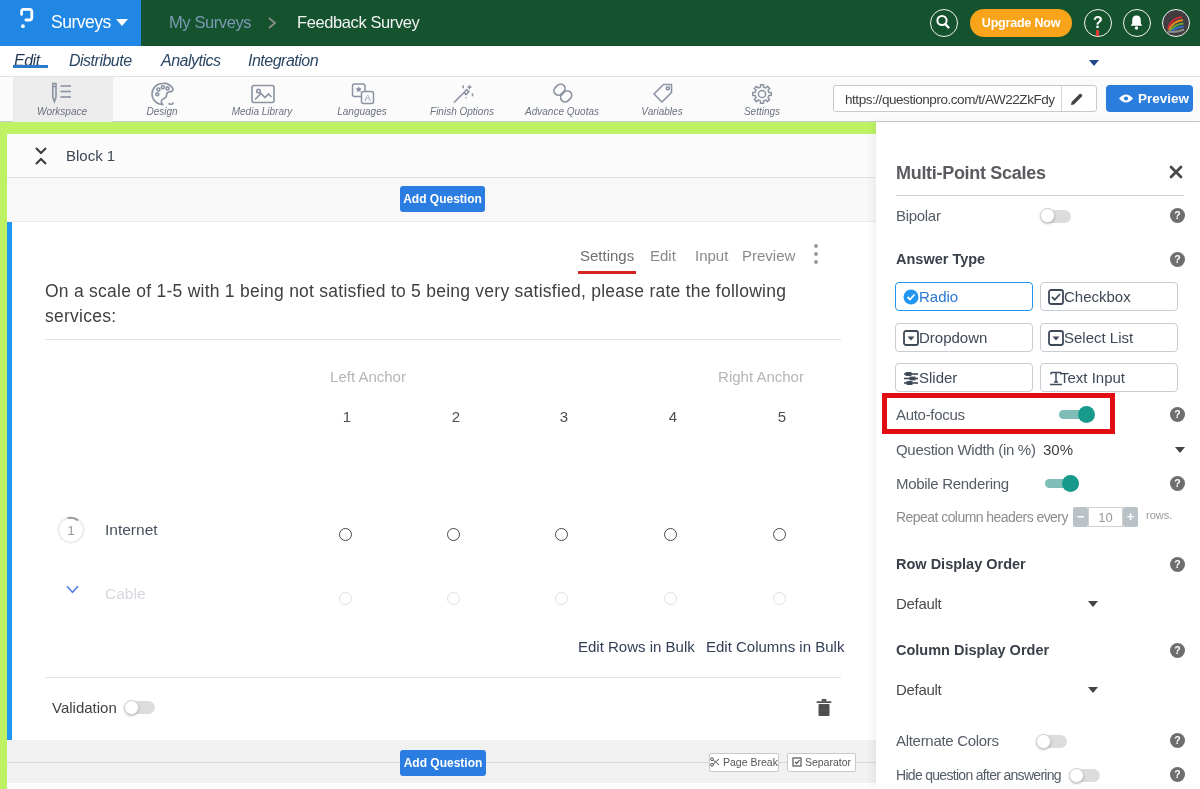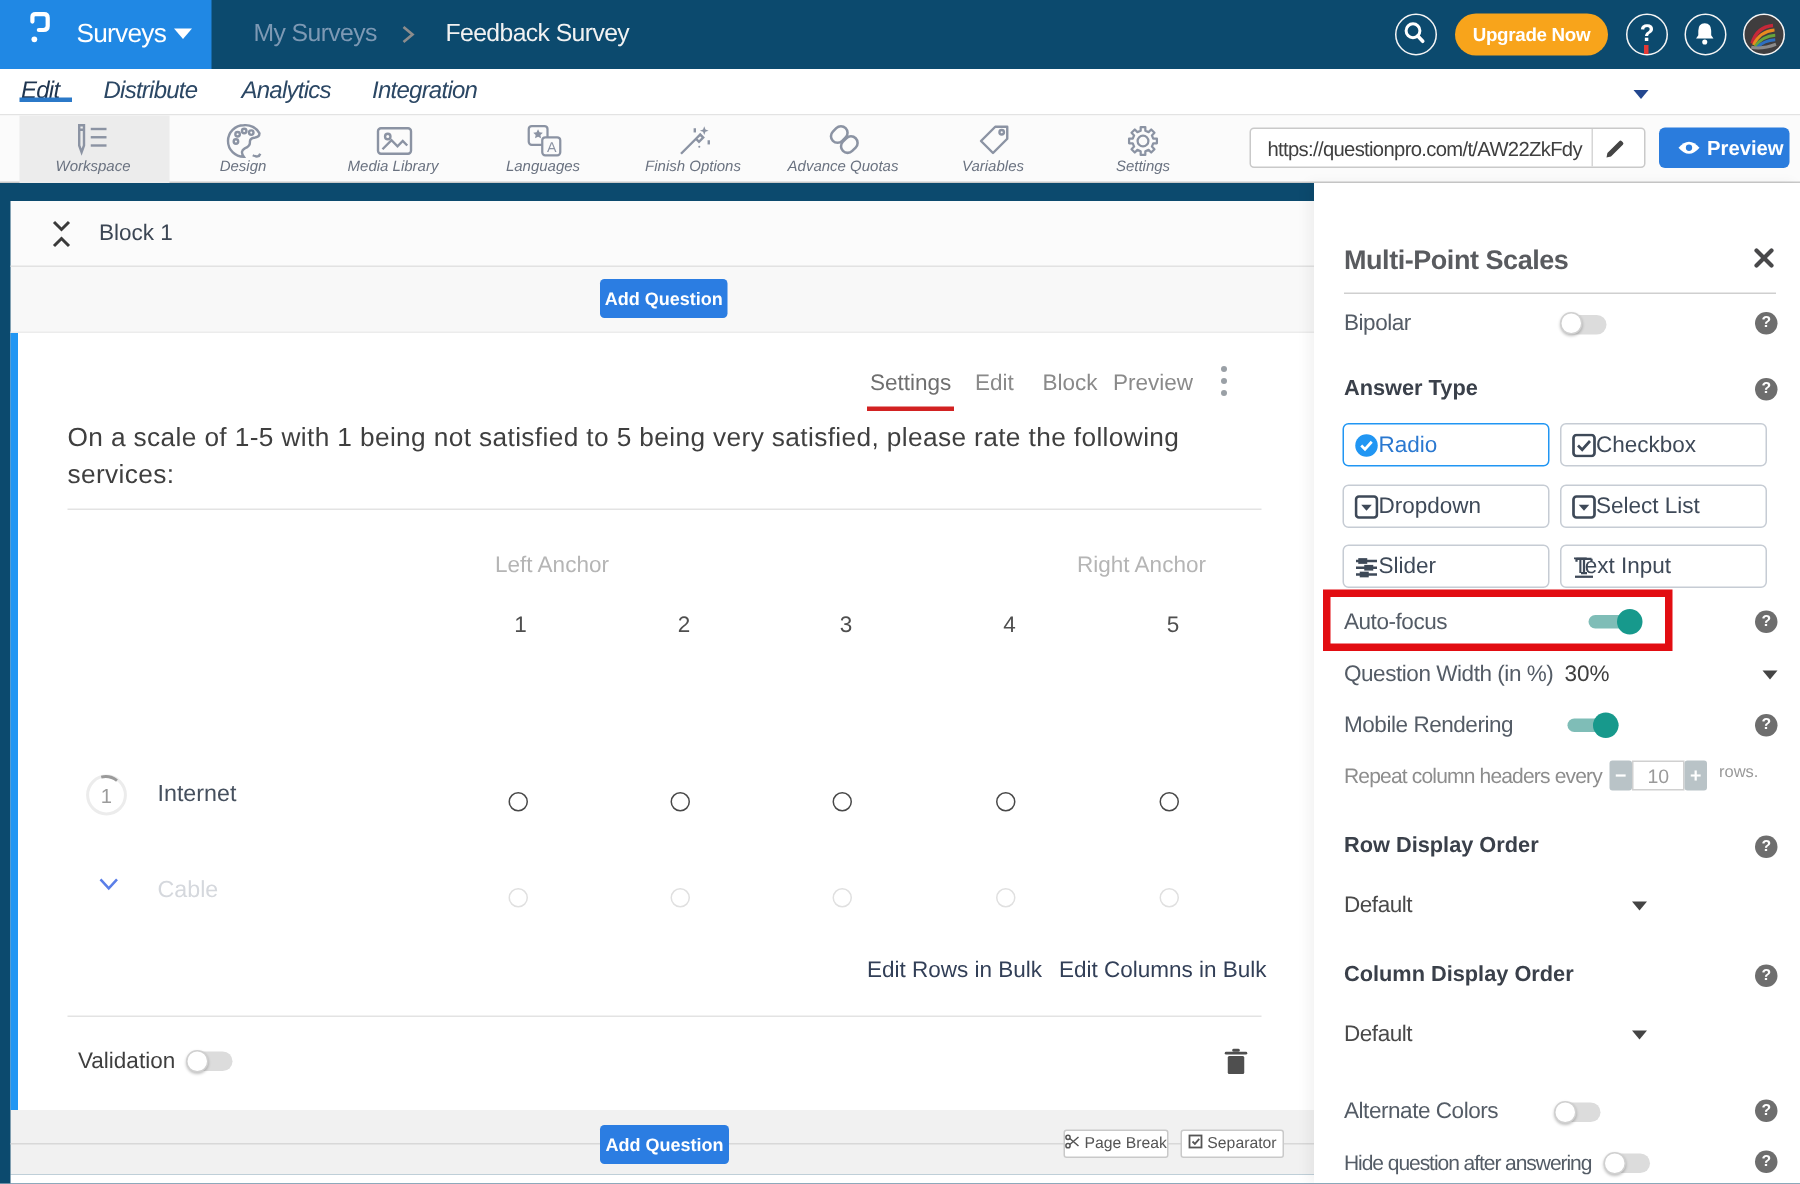--- a/index.html
+++ b/index.html
@@ -1,21 +1,21 @@
 <!DOCTYPE html>
 <html><head>
 <meta charset="utf-8">
 <style>
   * { margin:0; padding:0; box-sizing:border-box; }
   html,body { width:1200px; height:789px; overflow:hidden; }
   body { font-family:"Liberation Sans", sans-serif; position:relative; background:#fff; }
   .abs { position:absolute; }
 
   
-  .topbar { position:absolute; left:0; top:0; width:1200px; height:46px; background:#0c4a6e; }
+  .topbar { position:absolute; left:0; top:0; width:1200px; height:46px; background:#14532d; }
   .logobox { position:absolute; left:0; top:0; width:141px; height:46px; background:#2088e4; }
   .brand { position:absolute; left:51px; top:12px; font-size:17.5px; letter-spacing:-0.5px; color:#fff; white-space:nowrap; }
   .brandcaret { position:absolute; left:116px; top:19px; width:0; height:0; border-left:6px solid transparent; border-right:6px solid transparent; border-top:7px solid #fff; }
   .crumb1 { position:absolute; left:169px; top:13px; font-size:16.5px; letter-spacing:-0.4px; color:#7d99b4; }
   .crumb2 { position:absolute; left:297px; top:13px; font-size:16.5px; letter-spacing:-0.4px; color:#f2f2f2; }
   .circbtn { position:absolute; top:9px; width:28px; height:28px; border:1.5px solid #f5f5f5; border-radius:50%; }
   .upgrade { position:absolute; left:970px; top:9px; width:102px; height:28px; background:#f8a41b; border-radius:14px; color:#fff; font-size:12.5px; letter-spacing:-0.2px; font-weight:bold; text-align:center; line-height:28px; }
   .qmark { color:#fff; font-weight:bold; font-size:16px; text-align:center; line-height:25px; }
 
   
@@ -29,21 +29,21 @@
   .toolsel { position:absolute; left:13px; top:0; width:100px; height:45px; background:#ececec; }
   .toolitem { position:absolute; top:0; width:100px; height:45px; }
   .toollabel { position:absolute; top:29px; width:100%; text-align:center; font-size:10px; color:#6a7280;font-style:italic; }
   .toolicon { position:absolute; left:36px; top:3px; }
   .urlinput { position:absolute; left:833px; top:8px; width:264px; height:27px; background:#fff; border:1px solid #c9c9c9; border-radius:3px; }
   .urltext { position:absolute; left:11px; top:6px; font-size:13.5px; letter-spacing:-0.45px; color:#3f3f3f; white-space:nowrap; }
   .urldiv { position:absolute; left:227px; top:0px; width:1px; height:25px; background:#d6d6d6; }
   .previewbtn { position:absolute; left:1106px; top:8px; width:87px; height:27px; background:#2a7cdd; border-radius:4px; color:#fff; font-weight:bold; font-size:13.5px; text-align:center; line-height:27px; }
 
   
-  .main { position:absolute; left:0; top:122px; width:1200px; height:667px; background:#0c4a6e;text-decoration:underline; }
+  .main { position:absolute; left:0; top:122px; width:1200px; height:667px; background:#bef264;text-decoration:underline; }
 
   
   .blockhdr { position:absolute; left:7px; top:12px; width:869px; height:44px; background:#fbfbfb; border-bottom:1px solid #e2e2e2; }
   .addstrip { position:absolute; left:7px; top:56px; width:869px; height:44px; background:#f8f8f8; border-bottom:1px solid #ececec; }
   .bluebtn { position:absolute; background:#2b7de2; border-radius:3px; color:#fff; font-weight:bold; font-size:12px; text-align:center; }
   .card { position:absolute; left:7px; top:100px; width:869px; height:518px; background:#fff; border-left:5px solid #2196f3; }
   .graystrip { position:absolute; left:7px; top:618px; width:869px; height:43px; background:#f1f1f1; }
   .whitestrip { position:absolute; left:7px; top:661px; width:869px; height:6px; background:#fff; }
 
   .tab { position:absolute; top:25px; font-size:15px; color:#8a8a8a; }
@@ -225,21 +225,21 @@
     <div class="abs" style="left:59px;top:13px;font-size:15px;color:#3c4654">Block 1</div>
   </div>
 
   <div class="addstrip"></div>
   <div class="bluebtn" style="left:400px;top:64px;width:85px;height:26px;line-height:26px">Add Question</div>
 
   <div class="card">
     <div class="tab" style="left:568px;color:#6f6f6f">Settings</div>
     <div class="abs" style="left:566px;top:49px;width:58px;height:3px;background:#d22222"></div>
     <div class="tab" style="left:638px">Edit</div>
-    <div class="tab" style="left:683px">Block</div>
+    <div class="tab" style="left:683px">Input</div>
     <div class="tab" style="left:730px">Preview</div>
     <svg class="abs" style="left:801px;top:21px" width="6" height="24" viewBox="0 0 6 24">
         <circle cx="3" cy="3" r="2" fill="#9aa0a6"></circle>
         <circle cx="3" cy="11" r="2" fill="#9aa0a6"></circle>
         <circle cx="3" cy="19" r="2" fill="#9aa0a6"></circle>
       </svg>
 
     <div class="qtext">On a scale of 1-5 with 1 being not satisfied to 5 being very satisfied, please rate the following<br>services:</div>
     <div class="hr1"></div>
 
@@ -353,21 +353,21 @@
       <svg style="position:absolute;left:7px;top:6px" width="16" height="16" viewBox="0 0 16 16">
           <rect x="1" y="1" width="14" height="14" rx="2" fill="none" stroke="#3e4958" stroke-width="1.8"></rect>
           <path d="M4.5 6.5 L8 10.5 L11.5 6.5 Z" fill="#3e4958"></path>
         </svg>
       <span style="margin-left:23px">Select List</span></div>
     <div class="atype" style="left:164px;top:241px">
       <svg style="position:absolute;left:7px;top:6px" width="16" height="16" viewBox="0 0 16 16" stroke="#3e4958" fill="none">
           <path d="M3 2.5 H13 M8 2.5 V12 M6 12 H10 M3 2.5 V4.5 M13 2.5 V4.5" stroke-width="1.5"></path>
           <line x1="2" y1="14.5" x2="14" y2="14.5" stroke-width="1.5"></line>
         </svg>
-      <span style="margin-left:8px">Text Input</span></div>
+      <span style="margin-left:19px">Text Input</span></div>
 
     <div class="redbox"></div>
     <div class="sblabel" style="top:284px">Auto-focus</div>
     <div class="togon-track" style="left:183px;top:288px"></div>
     <div class="togon-knob" style="left:202px;top:284px"></div>
     <div class="helpq" style="top:285px">?</div>
 
     <div class="sblabel" style="top:319px">Question Width (in %)</div>
     <div class="abs" style="left:167px;top:319px;font-size:15px;color:#3f3f3f">30%</div>
     <div class="caret" style="left:299px;top:325px"></div>

